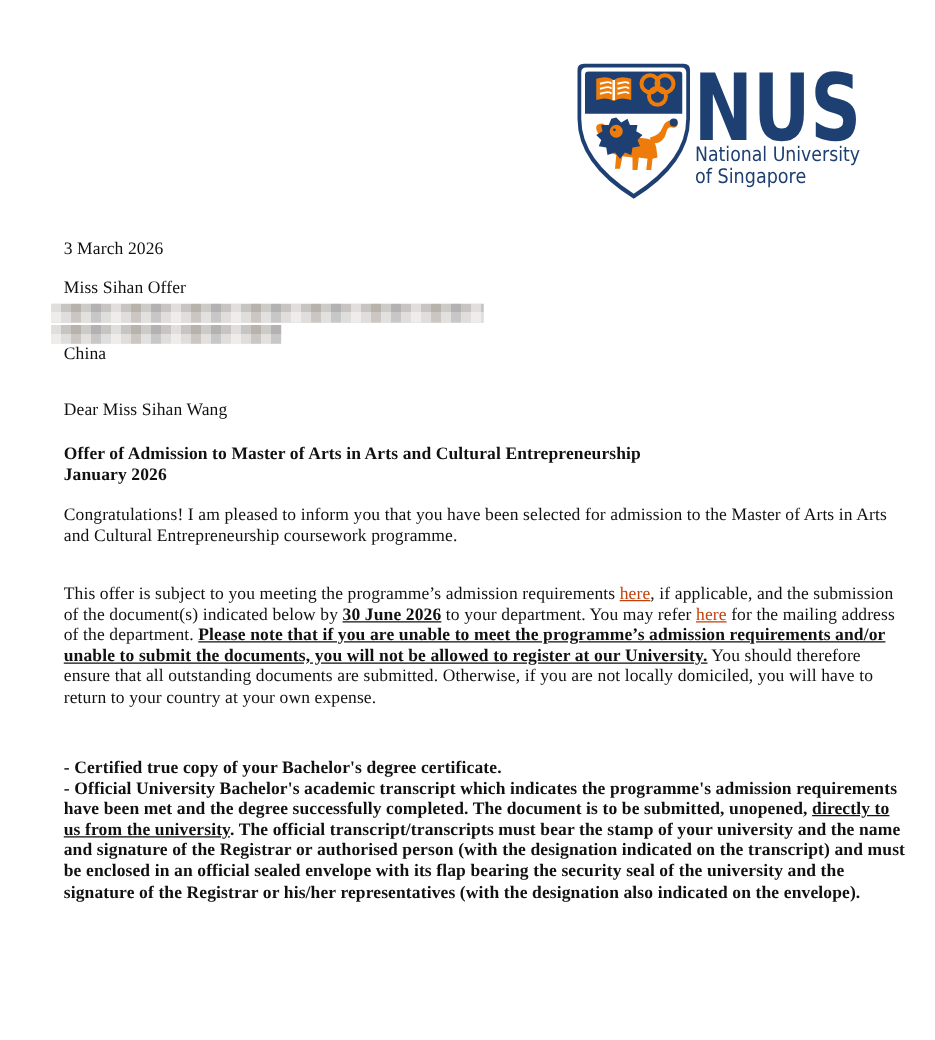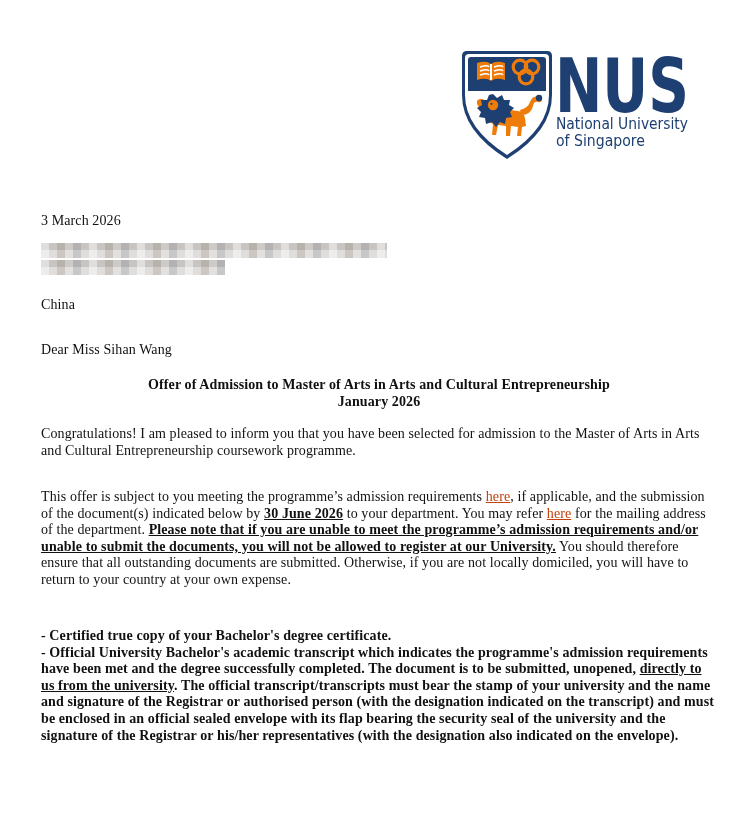--- a/index.html
+++ b/index.html
@@ -10,21 +10,21 @@
     overflow:hidden;
     font-family:"Liberation Serif","DejaVu Serif",serif;
     color:#111111;
   }
   .abs{position:absolute;}
   .bodytext{
     font-size:14px;
     line-height:16.6px;
     letter-spacing:0.1px;
   }
-  .para{left:41px;width:676px;margin-top:21px;}
+  .para{left:51px;width:676px;}
   .bold{font-weight:bold;}
   .run-p{font-weight:normal;text-align:center;}
   .run-b{font-weight:bold;}
   .run-bu{font-weight:bold;text-decoration:underline;}
   a.run-l{color:#c2410c;text-decoration:underline;cursor:pointer;}
   .mosaic{
     position:absolute;
     background-color:#d3d0cd;
     background-image:
       repeating-linear-gradient(90deg,
@@ -101,21 +101,21 @@
 
   <div class="abs bodytext para" style="top:223px;">Miss Sihan Offer</div>
 
   <div class="mosaic" style="left:41px;top:243px;width:346px;height:15px;"></div>
   <div class="mosaic" style="left:41px;top:260px;width:184px;height:15px;"></div>
 
   <div class="abs bodytext para" style="top:321px;">Dear Miss Sihan Wang</div>
 
   <div class="abs bodytext para" style="top:276px;">China</div>
 
-  <div class="abs bodytext para bold" style="top:355px;line-height:17px;text-align:center;">
+  <div class="abs bodytext para bold" style="top:355px;line-height:17px;">
     <div>Offer of Admission to Master of Arts in Arts and Cultural Entrepreneurship</div>
     <div>January 2026</div>
   </div>
 
   <div class="abs bodytext para" style="top:405px;">Congratulations! I am pleased to inform you that you have been selected for admission to the Master of Arts in Arts and Cultural Entrepreneurship coursework programme.</div>
 
   <div class="abs bodytext para" style="top:468px;"><span class="run-p">This offer is subject to you meeting the programme’s admission requirements </span><a href="#" class="run-l">here</a><span class="run-p">, if applicable, and the submission of the document(s) indicated below by </span><span class="run-bu">30 June 2026</span><span class="run-p"> to your department. You may refer </span><a href="#" class="run-l">here</a><span class="run-p"> for the mailing address of the department. </span><span class="run-bu">Please note that if you are unable to meet the programme’s admission requirements and/or unable to submit the documents, you will not be allowed to register at our University.</span><span class="run-p"> You should therefore ensure that all outstanding documents are submitted. Otherwise, if you are not locally domiciled, you will have to return to your country at your own expense.</span></div>
 
   <div class="abs bodytext para" style="top:607px;"><span class="run-b">- Certified true copy of your Bachelor's degree certificate.</span><br><span class="run-b">- Official University Bachelor's academic transcript which indicates the programme's admission requirements have been met and the degree successfully completed. The document is to be submitted, unopened, </span><span class="run-bu">directly to us from the university</span><span class="run-b">. The official transcript/transcripts must bear the stamp of your university and the name and signature of the Registrar or authorised person (with the designation indicated on the transcript) and must be enclosed in an official sealed envelope with its flap bearing the security seal of the university and the signature of the Registrar or his/her representatives (with the designation also indicated on the envelope).</span></div>
 

